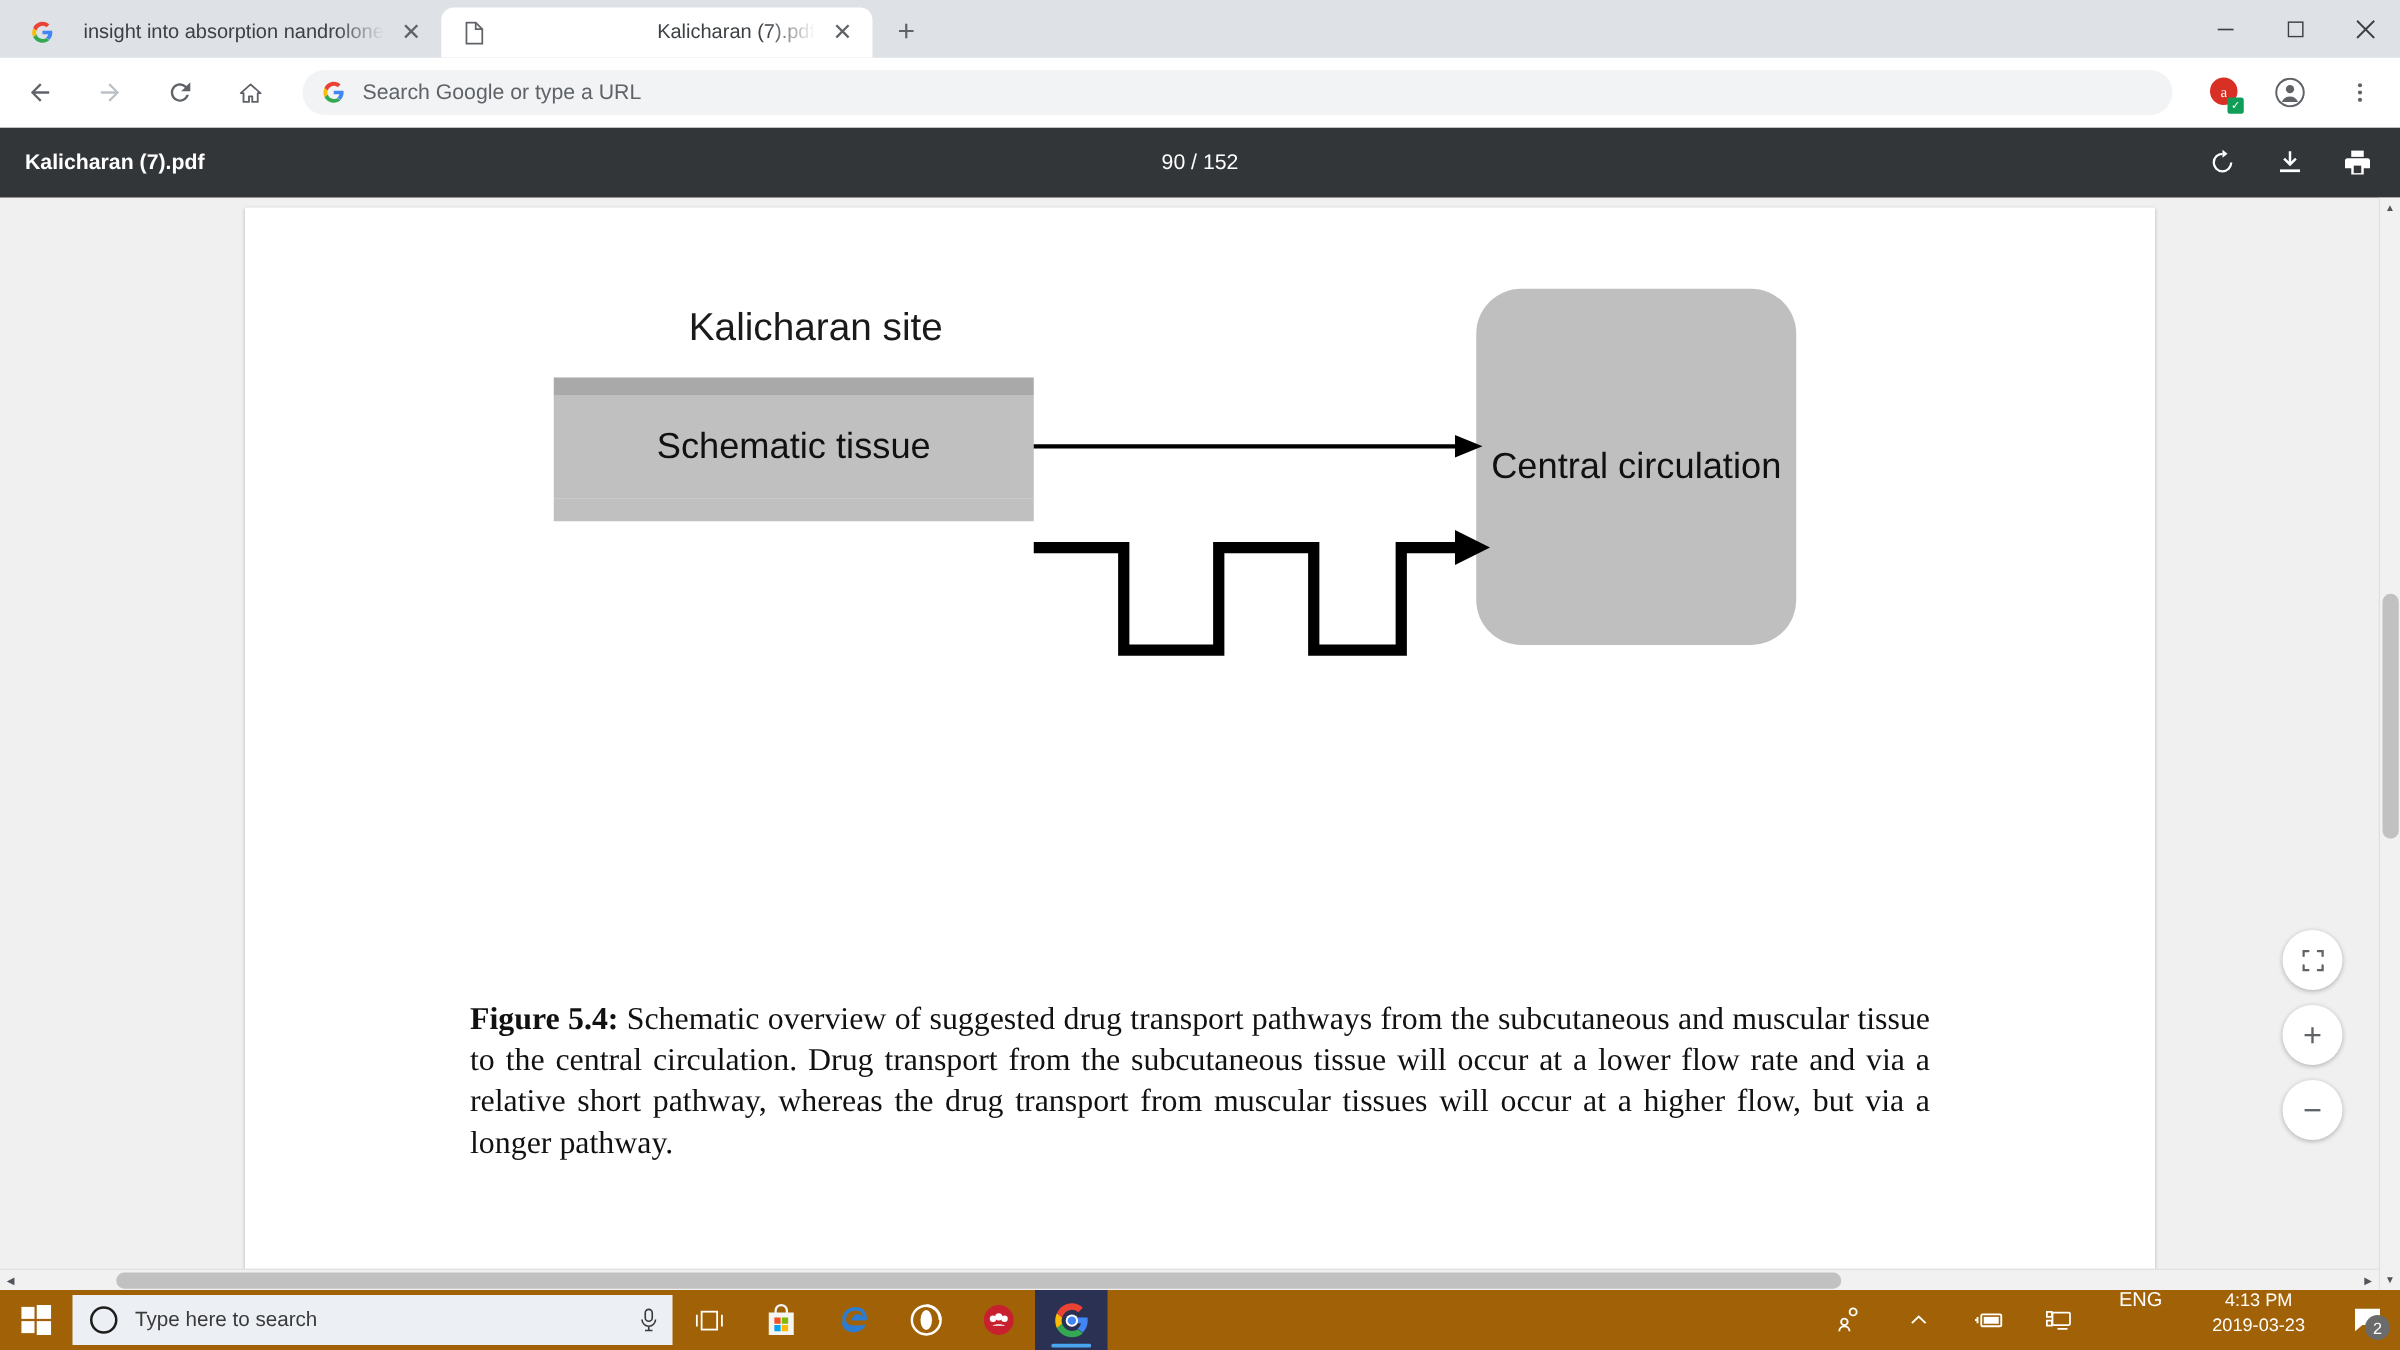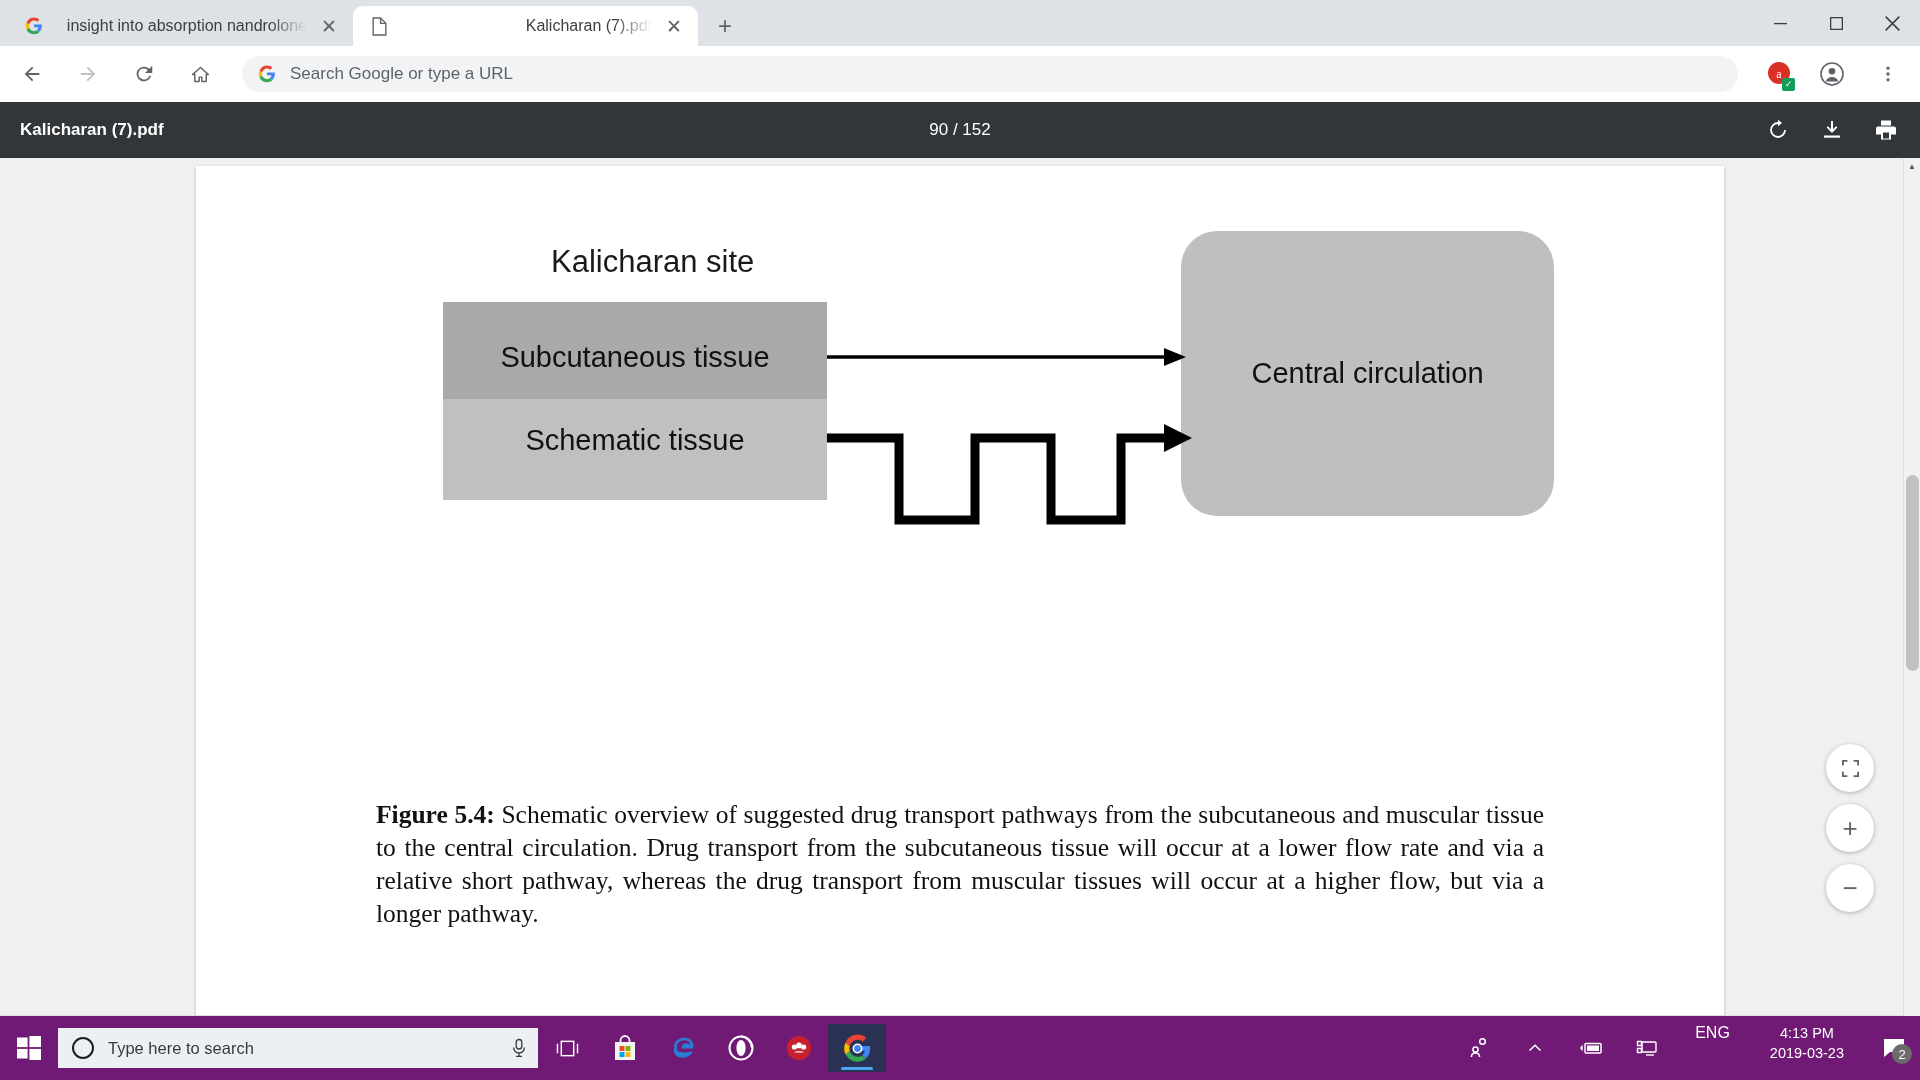--- a/index.html
+++ b/index.html
@@ -228,21 +228,21 @@
     color: #111111;
   }
   .tissue-sub   { background: #a9a9a9; }
   .tissue-mus   { background: #c0c0c0; }
   .tissue-pad   { background: #c0c0c0; height: 18px; }
   .tissue-pad-top { background: #a9a9a9; height: 14px; }
 
   .central-box {
     position: absolute;
     left: 985px; top: 15px;
-    width: 373px; height: 285px;
+    width: 256px; height: 285px;
     background: #bfbfbf;
     border-radius: 36px;
     display: flex;
     align-items: center;
     justify-content: center;
     font-size: 29px;
     color: #111111;
   }
   .fig-svg {
     position: absolute;
@@ -329,22 +329,22 @@
     top: 2px; height: 13px;
     left: 76px; width: 1380px;
     background: #c1c1c1;
     border-radius: 7px;
   }
 
   
   .taskbar {
     position: absolute;
     left: 0; bottom: 0;
-    width: 1920px; height: 64px;
-    background: #701a75;
+    width: 1920px; height: 48px;
+    background: #a16207;
     display: flex;
     align-items: center;
     z-index: 50;
   }
   .start-btn {
     width: 58px; height: 48px;
     display: flex; align-items: center; justify-content: center;
   }
   .search-box {
     width: 480px; height: 40px;
@@ -566,21 +566,20 @@
 
     <div class="pdf-scroll">
       <div class="pdf-page">
 
         <div class="figure-area">
 
           <div class="fig-label-injection">Kalicharan site</div>
 
           <div class="tissue-stack">
             <div class="tissue-pad-top"></div>
-            <div class="tissue-box tissue-sub">Subcutaneous tissue</div>
             <div class="tissue-box tissue-mus">Schematic tissue</div>
             <div class="tissue-pad"></div>
           </div>
 
           <div class="central-box">Central circulation</div>
 
           <svg class="fig-svg" viewBox="0 0 1528 520">
 
             <g>
               <line x1="631" y1="141" x2="968" y2="141" stroke="#000000" stroke-width="3.4"></line>

